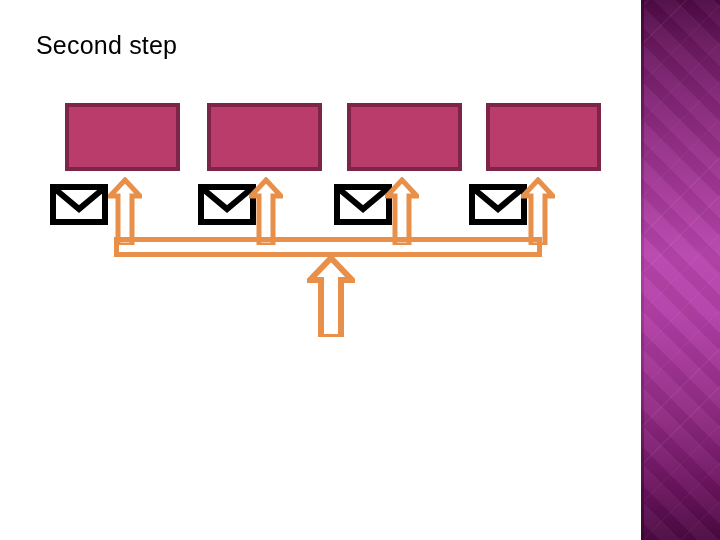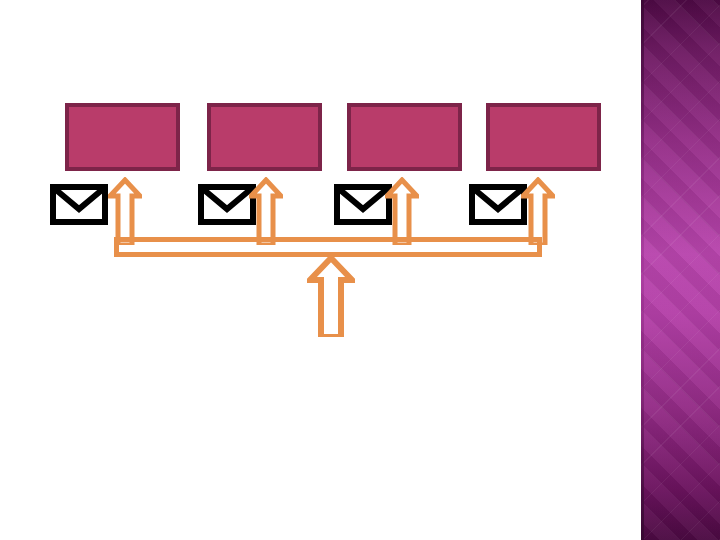--- a/index.html
+++ b/index.html
@@ -159,20 +159,21 @@
       rgba(110,25,100,0.55) 74%,
       rgba(55,8,50,0.95) 100%);
     pointer-events: none;
   }
 </style>
 </head>
 <body>
 
 <div id="slide">
 
+  <div id="slide-title">Second step</div>
 
   <div id="diagram">
 
     <div class="pink-box b0"></div>
     <div class="pink-box b1"></div>
     <div class="pink-box b2"></div>
     <div class="pink-box b3"></div>
 
     <div class="envelope e0">
       <svg viewBox="0 0 58 41" xmlns="http://www.w3.org/2000/svg">

